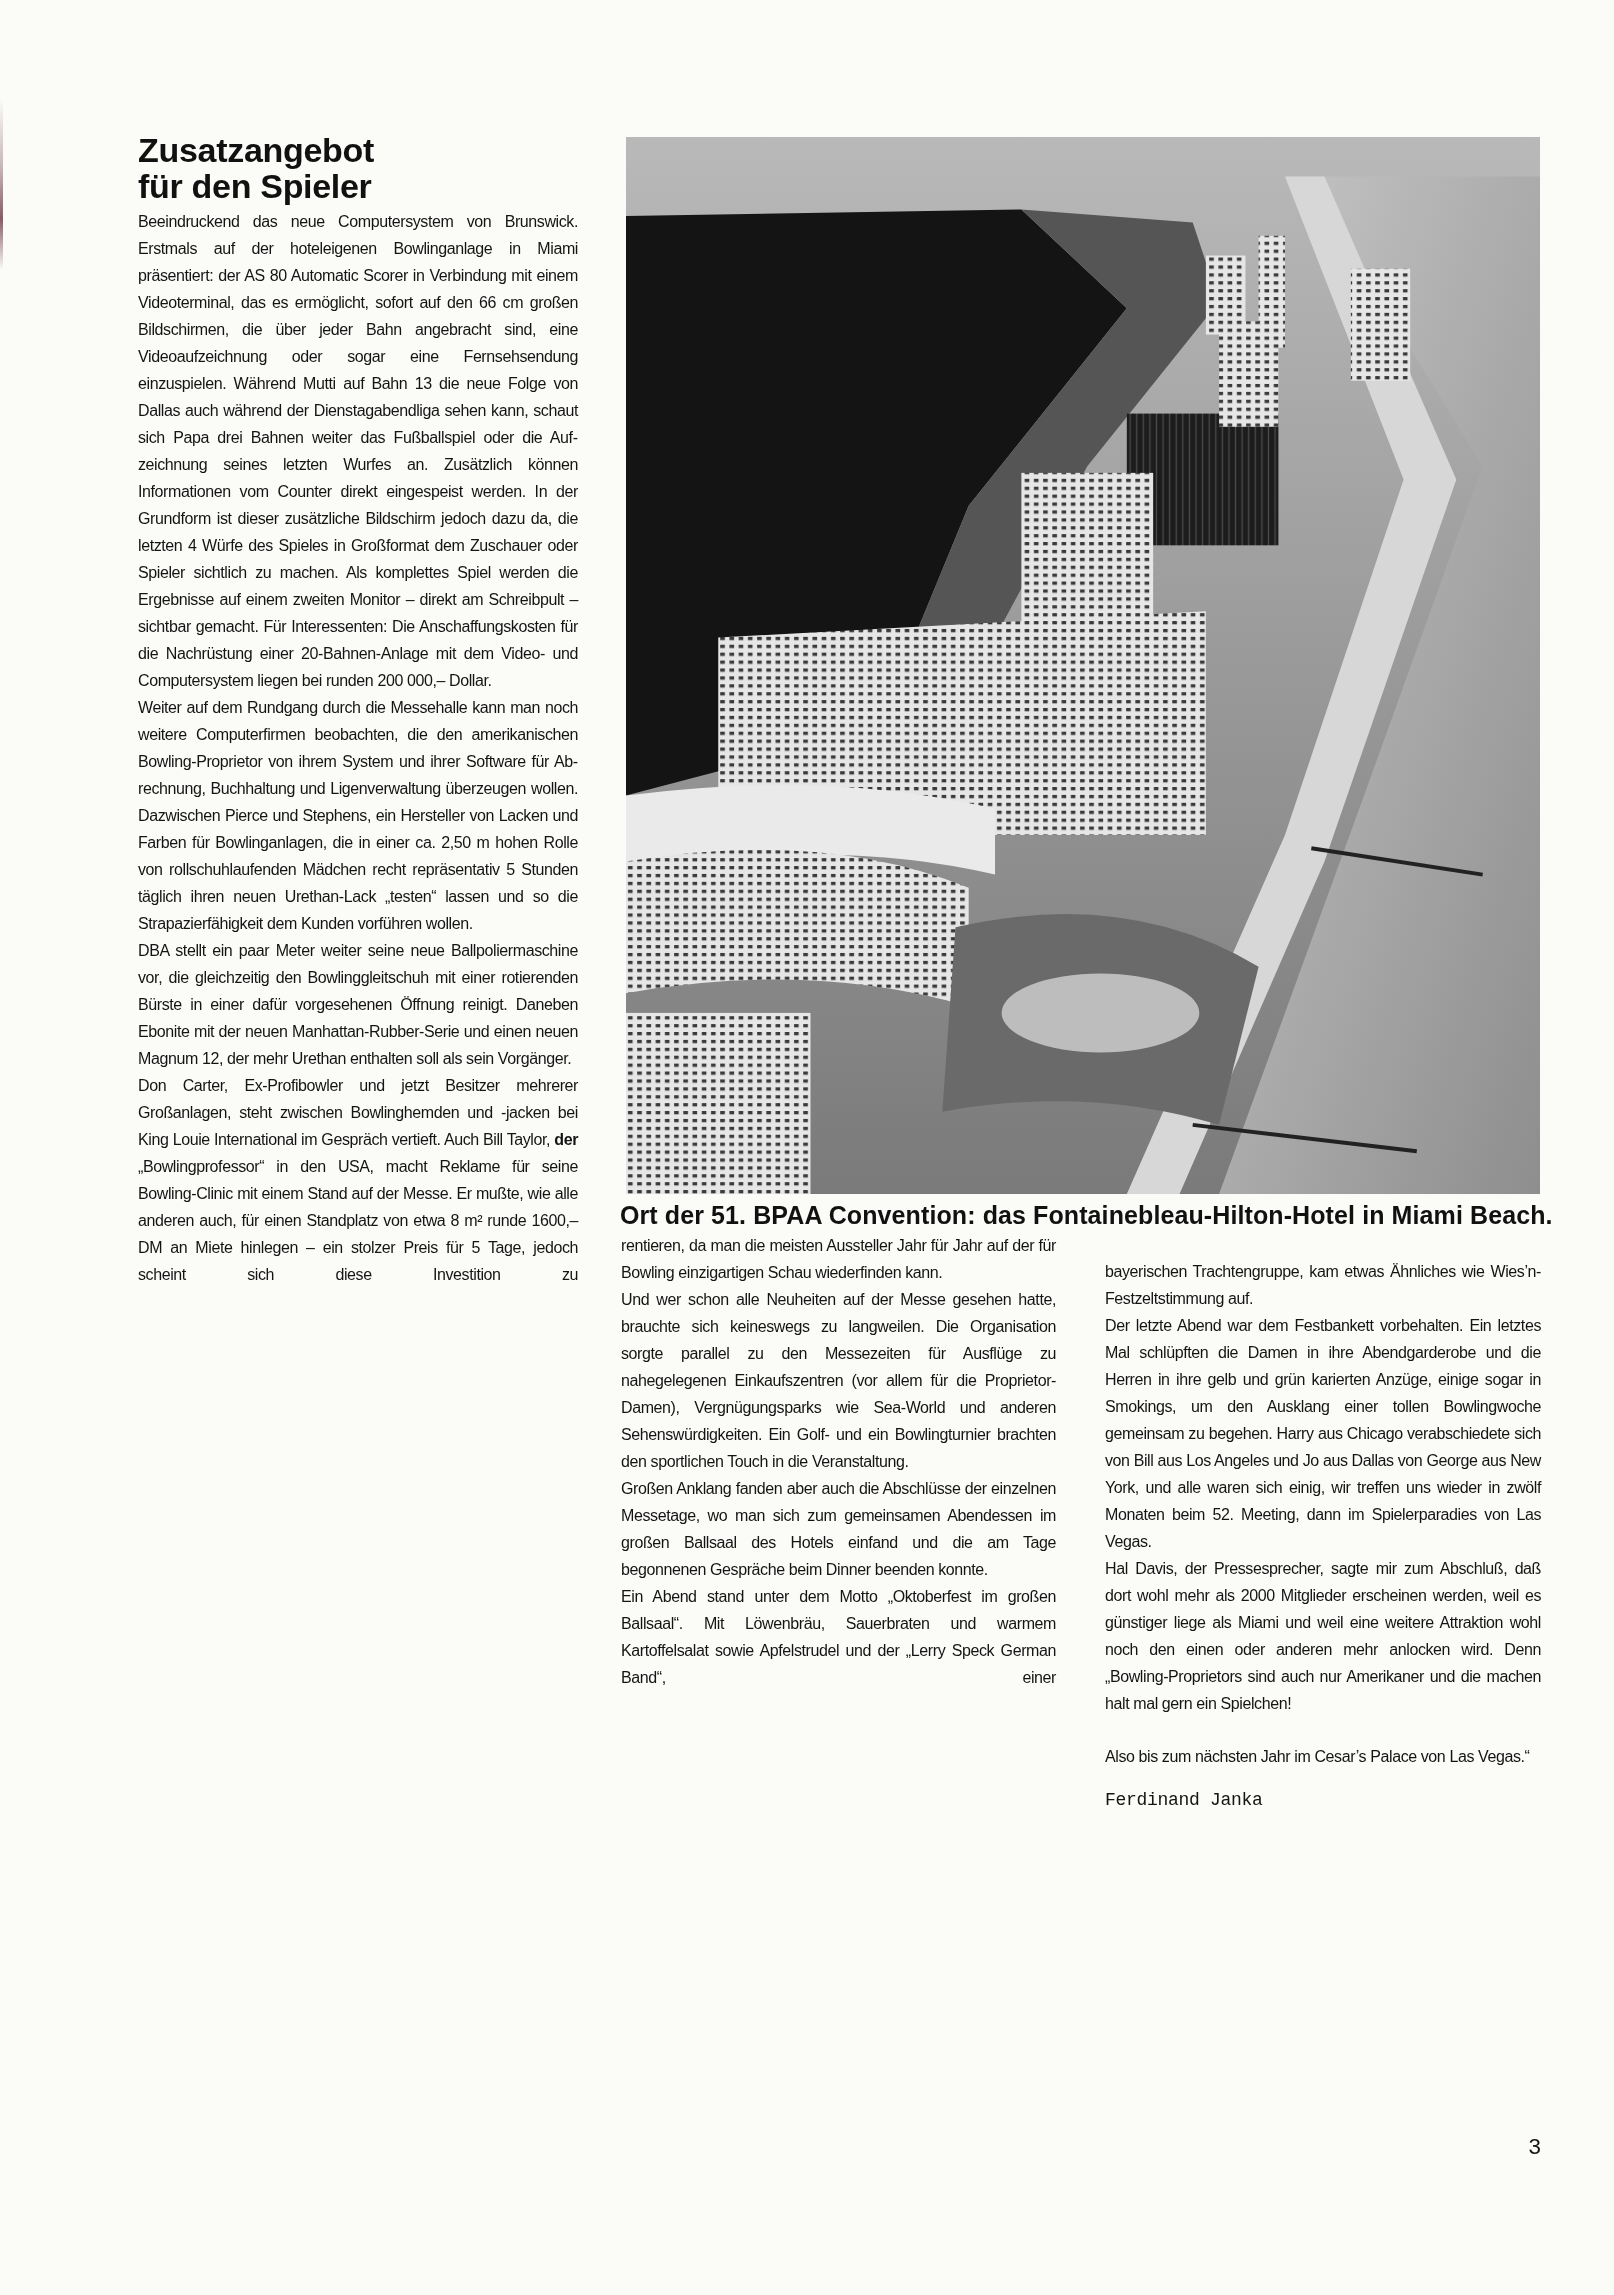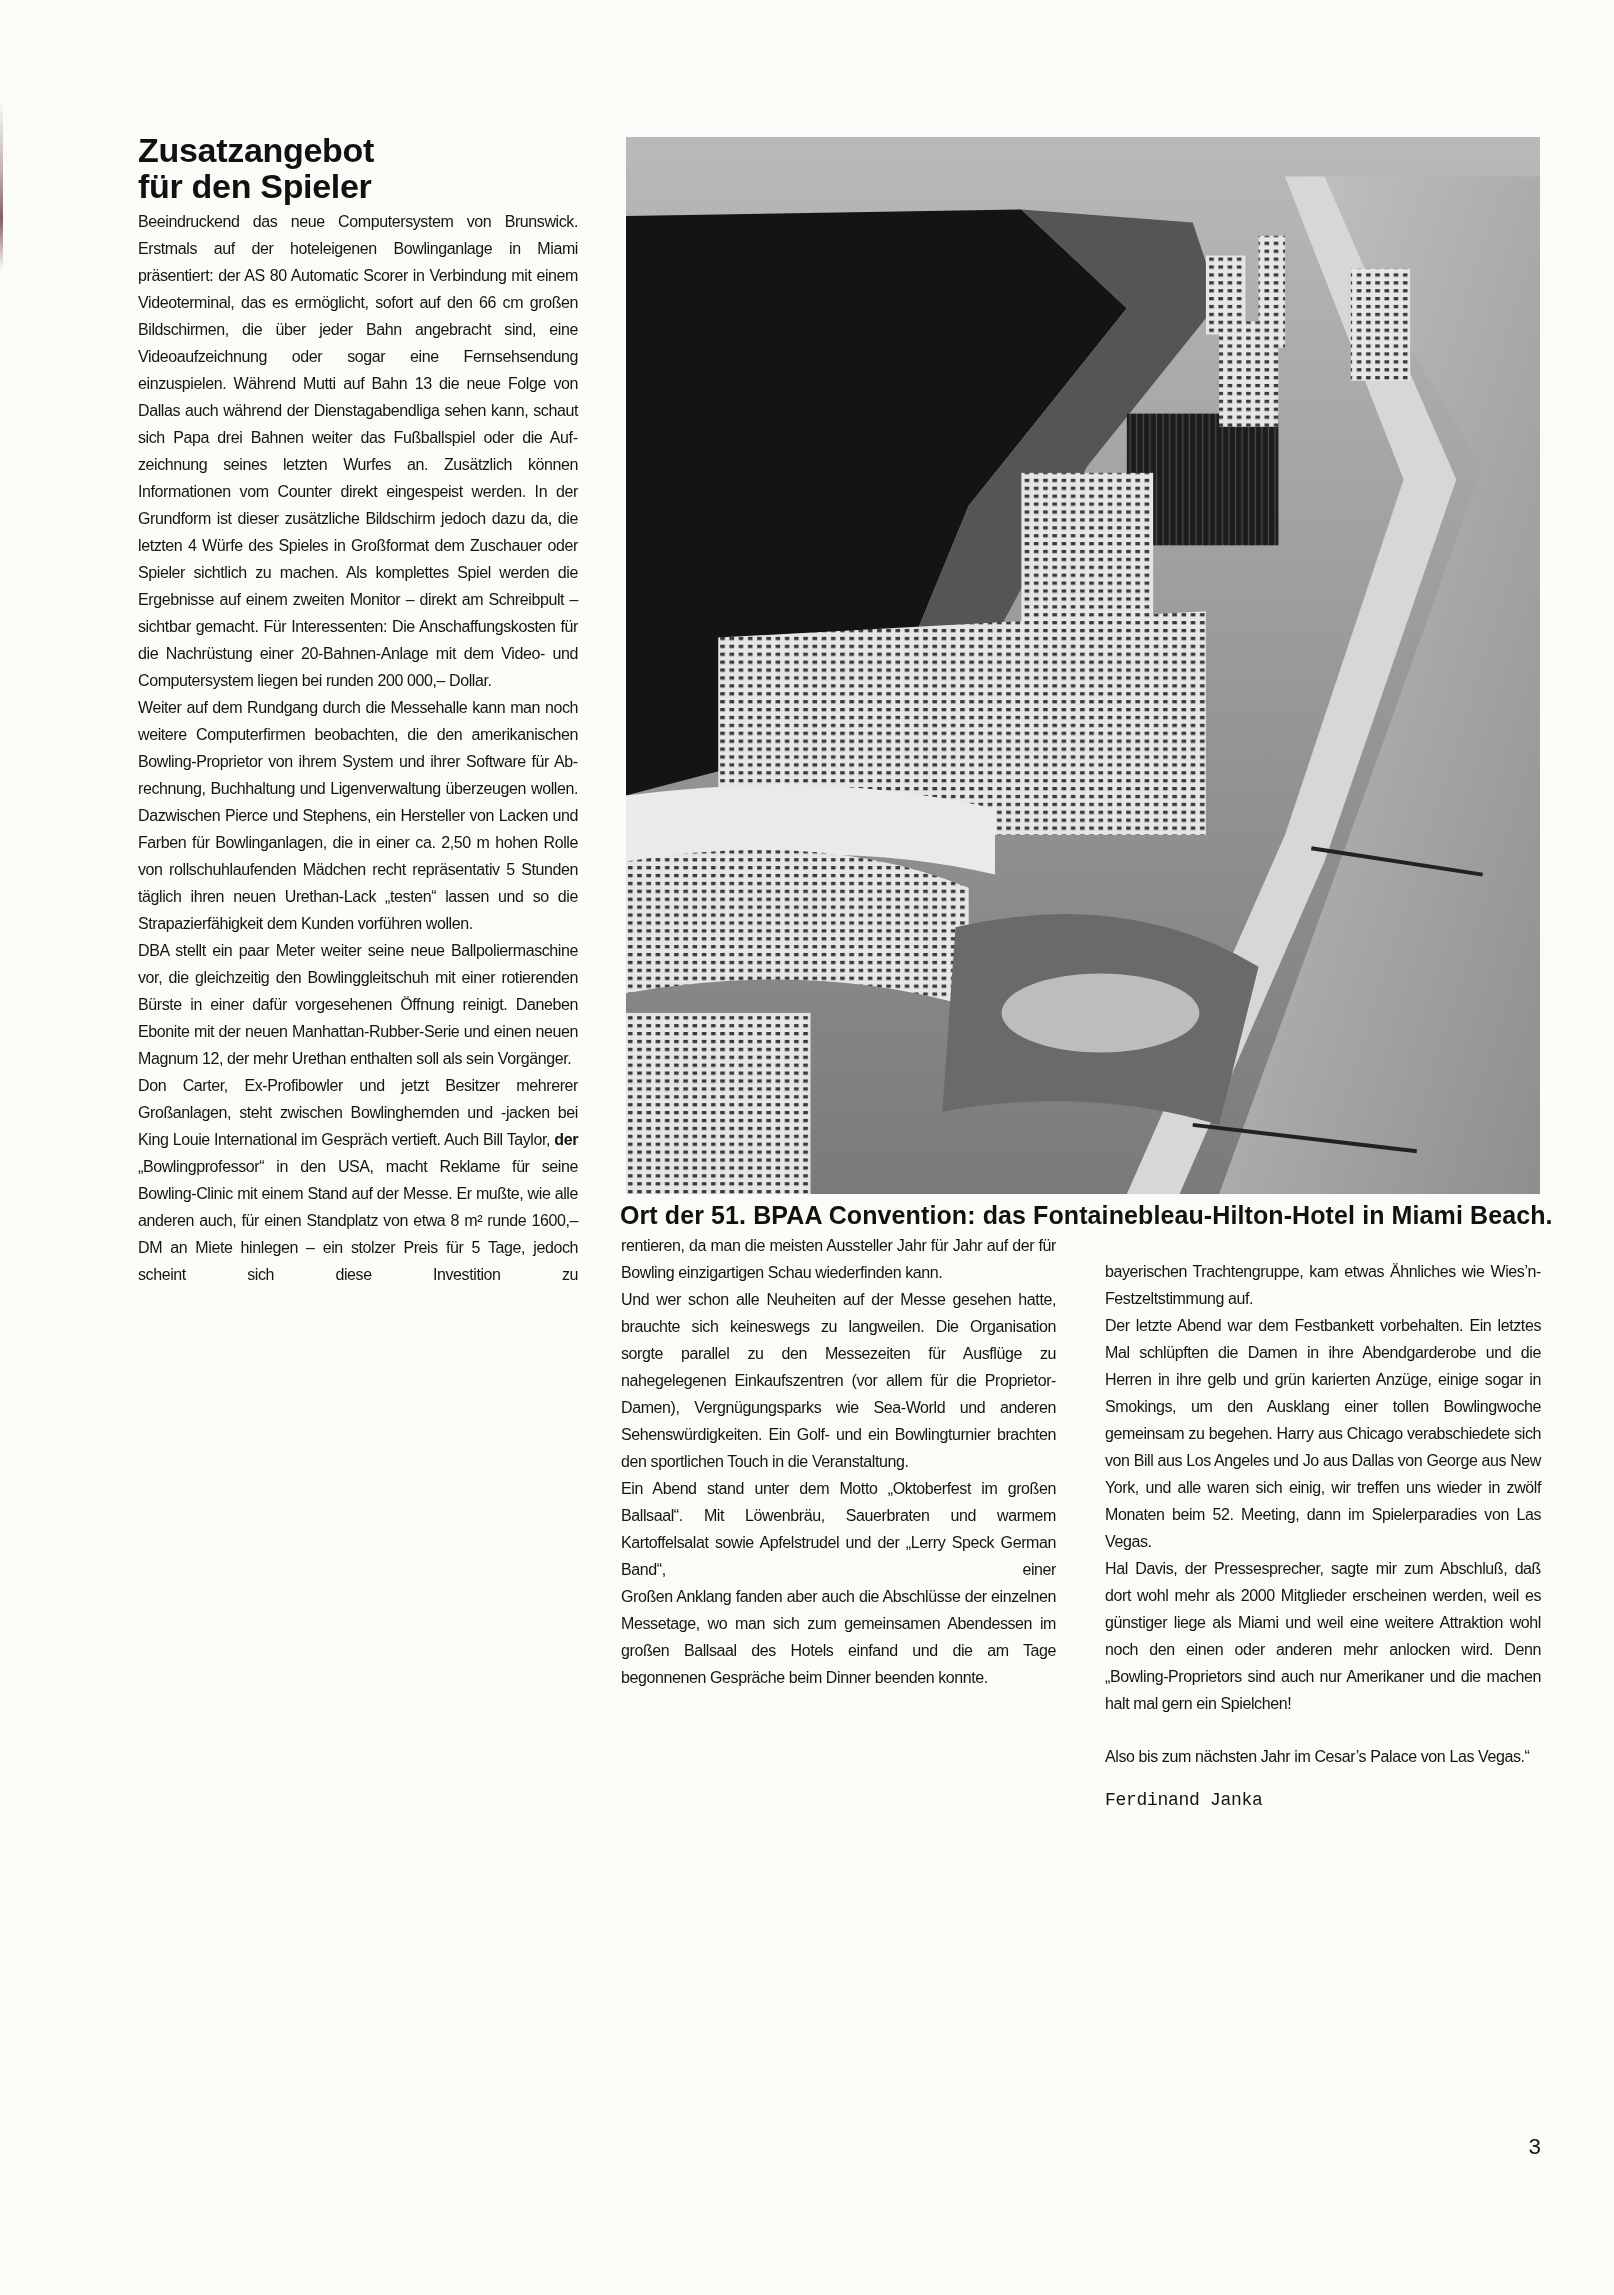--- a/index.html
+++ b/index.html
@@ -121,22 +121,22 @@
     <line x1="1040" y1="1080" x2="1300" y2="1120" stroke="#222" stroke-width="6"></line>
     <line x1="860" y1="1500" x2="1200" y2="1540" stroke="#222" stroke-width="6"></line>
   </svg>
 </div>
 
 <div id="caption">Ort der 51. BPAA Convention: das Fontainebleau-Hilton-Hotel in Miami Beach.</div>
 
 <div class="col" id="col-mid">
   <p class="para" id="carter-continued">rentieren, da man die meisten Aussteller Jahr für Jahr auf der für Bowling einzig­artigen Schau wiederfinden kann.</p>
   <p class="para">Und wer schon alle Neuheiten auf der Messe gesehen hatte, brauchte sich kei­neswegs zu langweilen. Die Organisa­tion sorgte parallel zu den Messezeiten für Ausflüge zu nahegelegenen Ein­kaufszentren (vor allem für die Proprie­tor-Damen), Vergnügungsparks wie Sea-World und anderen Sehenswürdig­keiten. Ein Golf- und ein Bowlingturnier brachten den sportlichen Touch in die Veranstaltung.</p>
+  <p class="para">Großen Anklang fanden aber auch die Abschlüsse der einzelnen Messetage, wo man sich zum gemeinsamen Abend­essen im großen Ballsaal des Hotels einfand und die am Tage begonnenen Gespräche beim Dinner beenden konn­te.</p>
   <p class="para" id="okt-para" style="text-align-last: justify;">Ein Abend stand unter dem Motto „Ok­toberfest im großen Ballsaal“. Mit Lö­wenbräu, Sauerbraten und warmem Kartoffelsalat sowie Apfelstrudel und der „Lerry Speck German Band“, einer</p>
-  <p class="para">Großen Anklang fanden aber auch die Abschlüsse der einzelnen Messetage, wo man sich zum gemeinsamen Abend­essen im großen Ballsaal des Hotels einfand und die am Tage begonnenen Gespräche beim Dinner beenden konn­te.</p>
 </div>
 
 <div class="col" id="col-right">
   <p class="para" id="okt-continued">bayerischen Trachtengruppe, kam et­was Ähnliches wie Wies’n-Festzeltstim­mung auf.</p>
   <p class="para">Der letzte Abend war dem Festbankett vorbehalten. Ein letztes Mal schlüpften die Damen in ihre Abendgarderobe und die Herren in ihre gelb und grün karier­ten Anzüge, einige sogar in Smokings, um den Ausklang einer tollen Bowling­woche gemeinsam zu begehen. Harry aus Chicago verabschiedete sich von Bill aus Los Angeles und Jo aus Dallas von George aus New York, und alle wa­ren sich einig, wir treffen uns wieder in zwölf Monaten beim 52. Meeting, dann im Spielerparadies von Las Vegas.</p>
   <p class="para">Hal Davis, der Pressesprecher, sagte mir zum Abschluß, daß dort wohl mehr als 2000 Mitglieder erscheinen werden, weil es günstiger liege als Miami und weil eine weitere Attraktion wohl noch den einen oder anderen mehr anlocken wird. Denn „Bowling-Proprietors sind auch nur Amerikaner und die machen halt mal gern ein Spielchen!</p>
   <p class="para gap-before">Also bis zum nächsten Jahr im Cesar’s Palace von Las Vegas.“</p>
   <p class="signature">Ferdinand Janka</p>
 </div>
 

